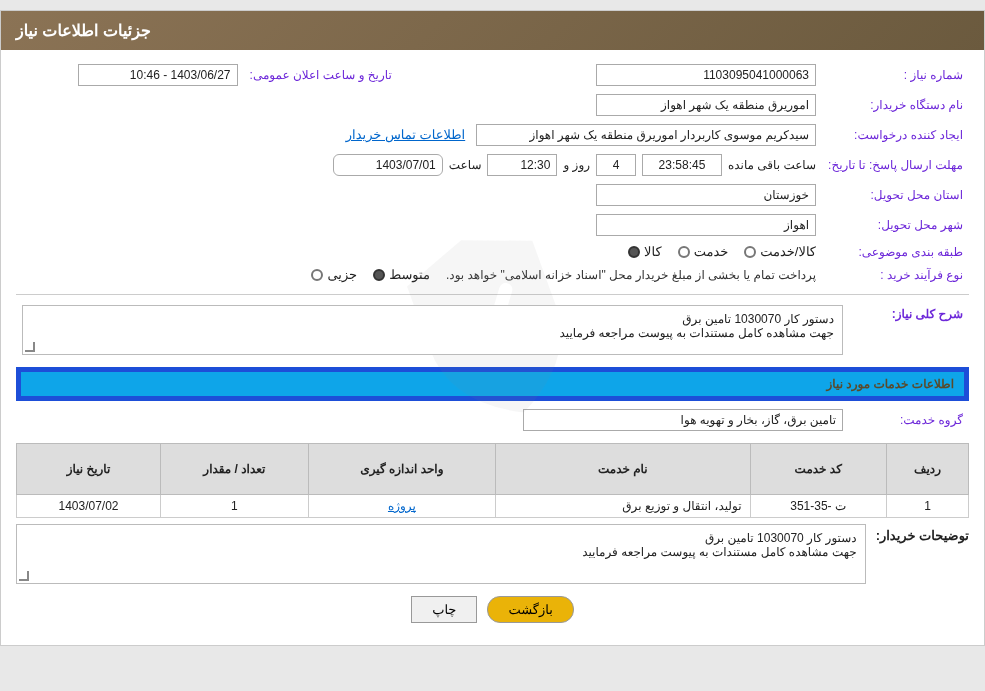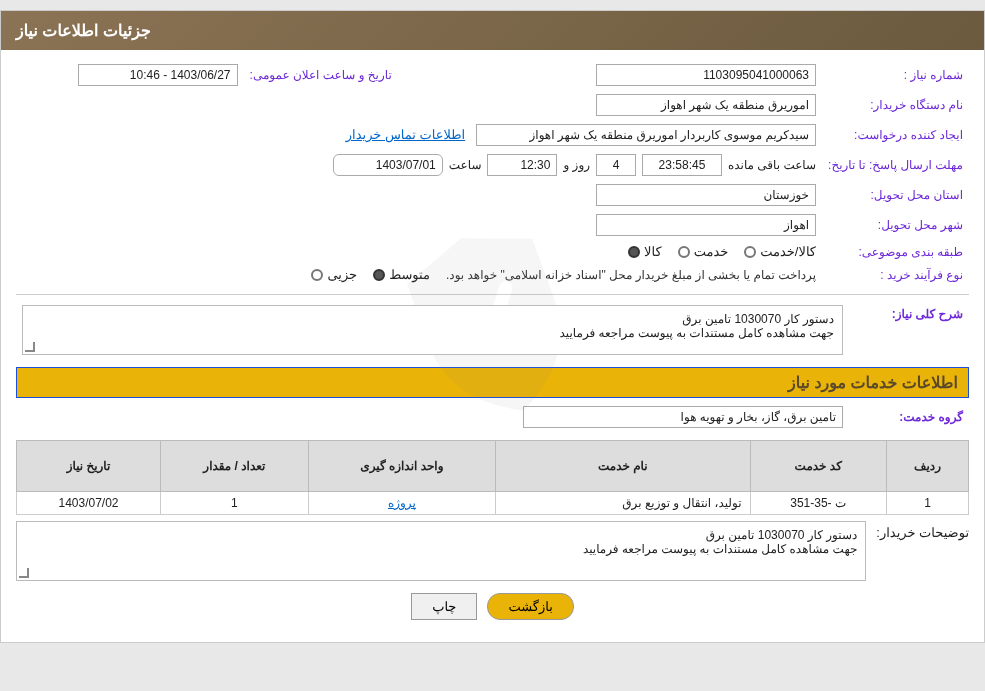--- a/index.html
+++ b/index.html
@@ -51,25 +51,25 @@
       background: #fff;
       padding: 3px 6px;
       min-height: 22px;
       display: inline-block;
       font-size: 12px;
       font-family: Tahoma, Arial, sans-serif;
       direction: rtl;
     }
     .input-wide { width: 220px; }
     .section-header {
-      background: #eab308;
-      border: 1px solid #1d4ed8;
+      background: #0ea5e9;
+      border: 5px solid #1d4ed8;
       padding: 5px 10px;
       font-weight: bold;
-      font-size: 16px;
+      font-size: 12px;
       margin: 8px 0 4px 0;
       color: #5a4a2a;
     }
     .datetime-row {
       display: flex;
       align-items: center;
       gap: 6px;
       flex-direction: row-reverse;
       justify-content: flex-end;
     }
@@ -152,21 +152,21 @@
       text-decoration: underline;
       cursor: pointer;
     }
     .buyer-desc-row {
       display: flex;
       align-items: flex-start;
       gap: 10px;
       margin-top: 6px;
     }
     .buyer-desc-label {
-      font-weight: normal;
+      font-weight: bold;
       white-space: nowrap;
       padding-top: 4px;
       min-width: 80px;
       text-align: left;
     }
     .buyer-desc-content {
       flex: 1;
       border: 1px solid #bbb;
       background: #fff;
       padding: 6px 8px;
@@ -346,21 +346,21 @@
         </td>
       </tr>
     </tbody>
       </table>
 
     <div class="section-header">اطلاعات خدمات مورد نیاز</div>
 
     <table class="info-table">
       <tbody>
           <tr>
-        <td class="label-cell" style="font-weight:bold;">گروه خدمت:</td>
+        <td class="label-cell" style="font-weight:normal;">گروه خدمت:</td>
         <td class="value-cell">
           <span class="input-box" style="width:320px;">تامین برق، گاز، بخار و تهویه هوا</span>
         </td>
       </tr>
     </tbody>
       </table>
 
     <table class="services-table">
       <thead>
         <tr>

